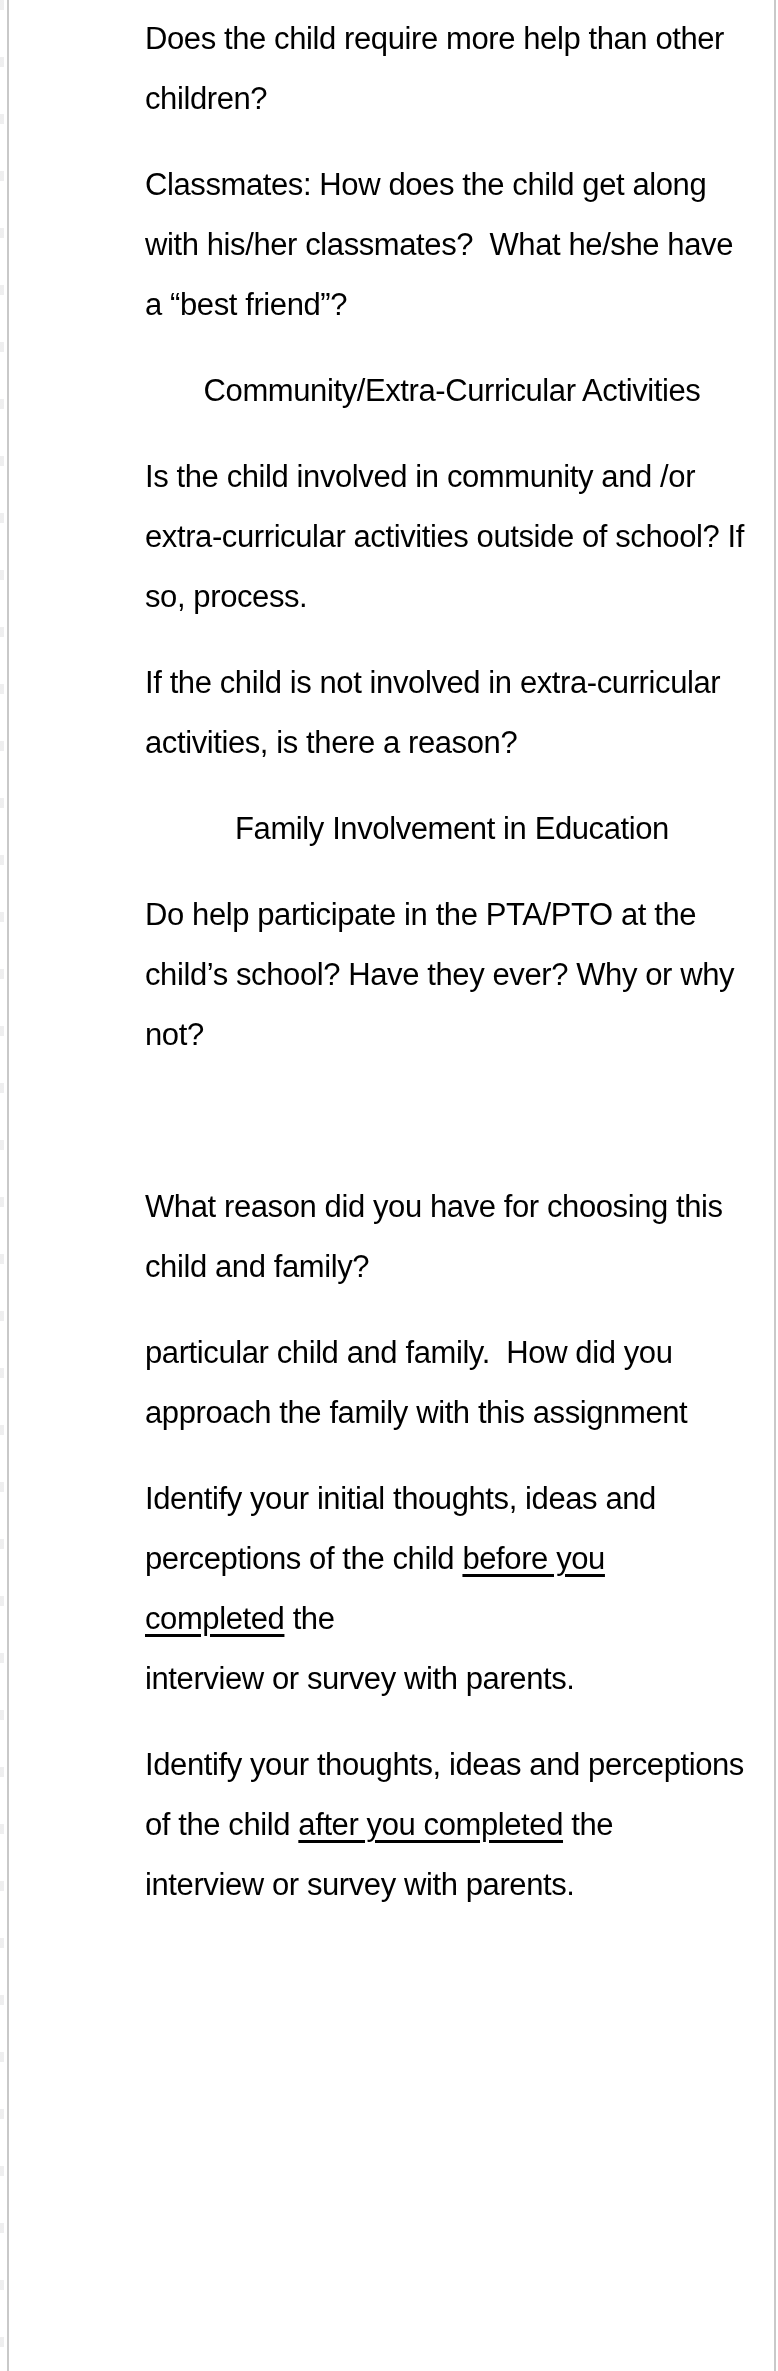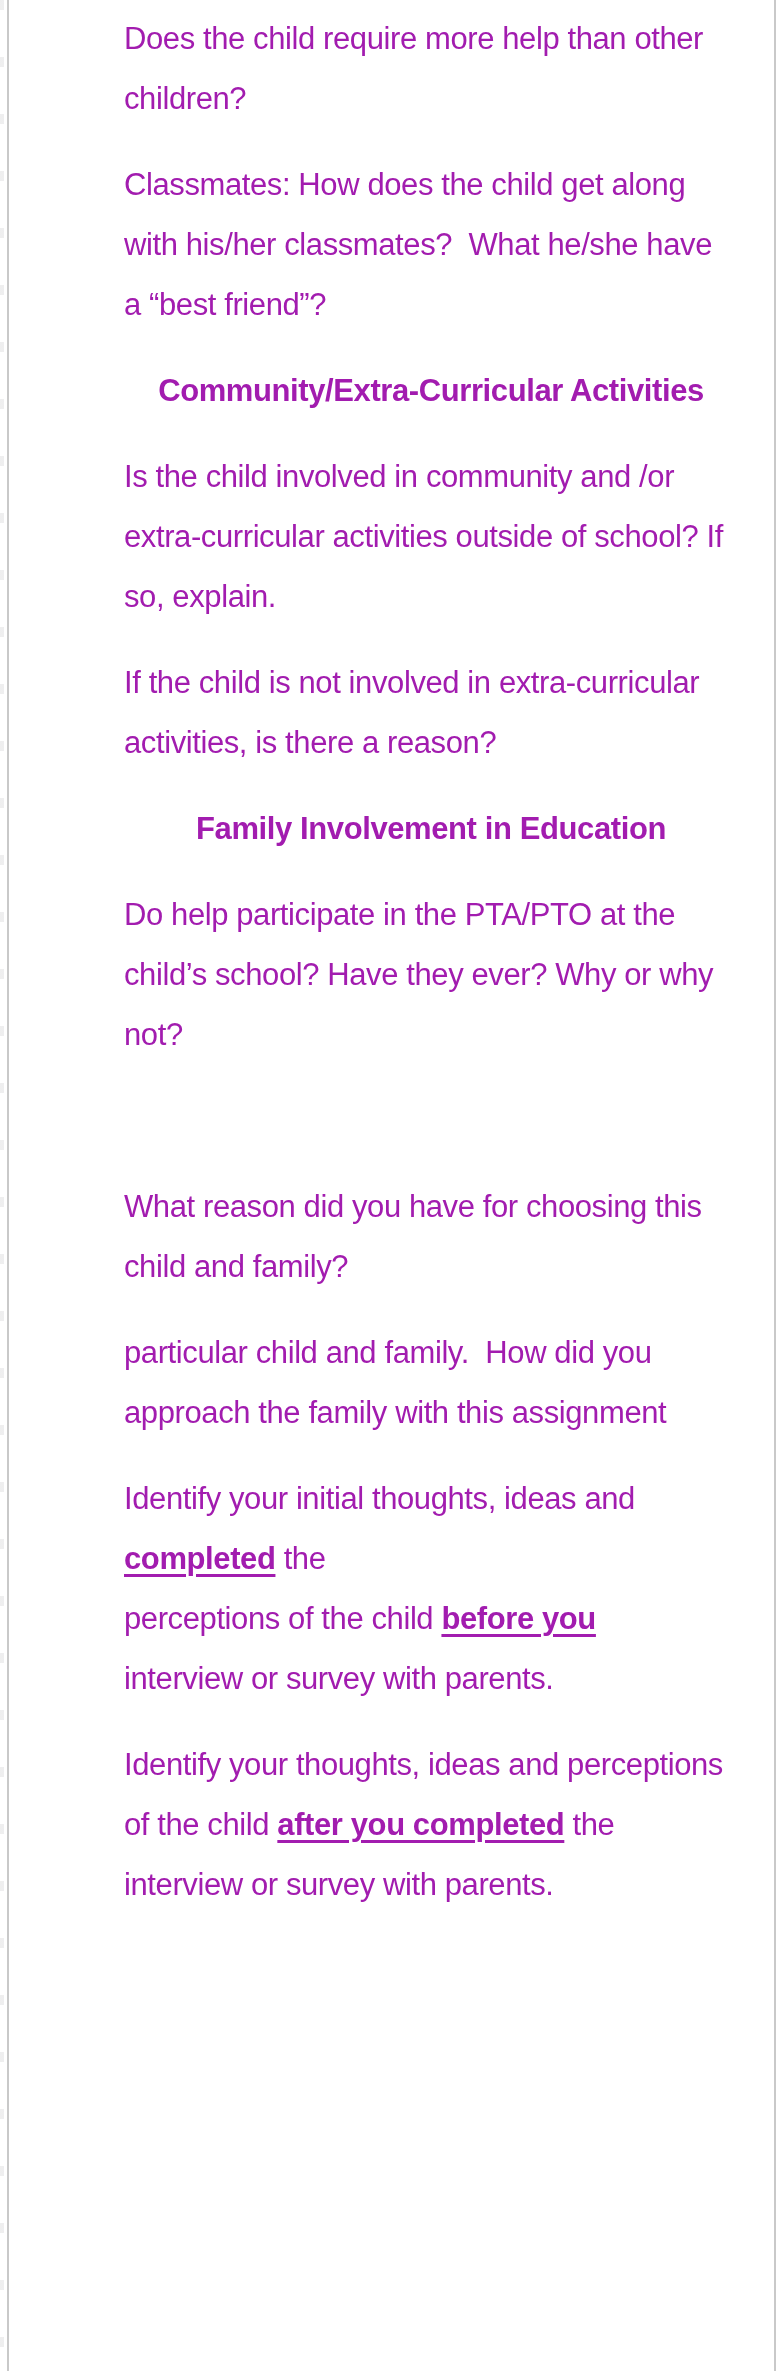--- a/index.html
+++ b/index.html
@@ -25,39 +25,39 @@
     position: absolute;
     top: 0; bottom: 0;
     width: 2px;
     background: #c9c9c9;
   }
   .edge-line.left  { left: 7px; }
   .edge-line.right { left: 774px; }
 
   .doc {
     position: absolute;
-    left: 124px;
+    left: 145px;
     top: 9px;
     width: 614px;
-    color: #a21caf;
+    color: #000000;
   }
   .block { margin: 0 0 26px 0; }
   .line {
     font-size: 31px;
     line-height: 60px;
     min-height: 60px;
     letter-spacing: -0.4px;
     white-space: pre;
     text-align: left;
   }
   .block.heading .line {
     font-weight: 700;
     text-align: center;
   }
-  .seg-bold { font-weight: 700; }
+  .seg-bold { font-weight: 400; }
   .seg-underline {
     text-decoration: underline;
     text-decoration-thickness: 3px;
     text-underline-offset: 5px;
   }
 </style>
 </head>
 <body>
 
 <div class="edge-texture"></div>
@@ -73,21 +73,21 @@
       <div class="line"><span>Classmates: How does the child get along</span></div>
       <div class="line"><span>with his/her classmates?  What he/she have</span></div>
       <div class="line"><span>a “best friend”?</span></div>
     </div>
     <div class="block heading">
       <div class="line"><span class="seg-bold">Community/Extra-Curricular Activities</span></div>
     </div>
     <div class="block paragraph">
       <div class="line"><span>Is the child involved in community and /or</span></div>
       <div class="line"><span>extra-curricular activities outside of school? If</span></div>
-      <div class="line"><span>so, explain.</span></div>
+      <div class="line"><span>so, process.</span></div>
     </div>
     <div class="block paragraph">
       <div class="line"><span>If the child is not involved in extra-curricular</span></div>
       <div class="line"><span>activities, is there a reason?</span></div>
     </div>
     <div class="block heading">
       <div class="line"><span class="seg-bold">Family Involvement in Education</span></div>
     </div>
     <div class="block paragraph">
       <div class="line"><span>Do help participate in the PTA/PTO at the</span></div>
@@ -100,22 +100,22 @@
     <div class="block paragraph">
       <div class="line"><span>What reason did you have for choosing this</span></div>
       <div class="line"><span>child and family?</span></div>
     </div>
     <div class="block paragraph">
       <div class="line"><span>particular child and family.  How did you</span></div>
       <div class="line"><span>approach the family with this assignment</span></div>
     </div>
     <div class="block paragraph">
       <div class="line"><span>Identify your initial thoughts, ideas and</span></div>
+      <div class="line"><span>perceptions of the child </span><span class="seg-bold seg-underline">before you</span></div>
       <div class="line"><span class="seg-bold seg-underline">completed</span><span> the</span></div>
-      <div class="line"><span>perceptions of the child </span><span class="seg-bold seg-underline">before you</span></div>
       <div class="line"><span>interview or survey with parents.</span></div>
     </div>
     <div class="block paragraph">
       <div class="line"><span>Identify your thoughts, ideas and perceptions</span></div>
       <div class="line"><span>of the child </span><span class="seg-bold seg-underline">after you completed</span><span> the</span></div>
       <div class="line"><span>interview or survey with parents.</span></div>
     </div>
   </div>
 
 </body></html>

